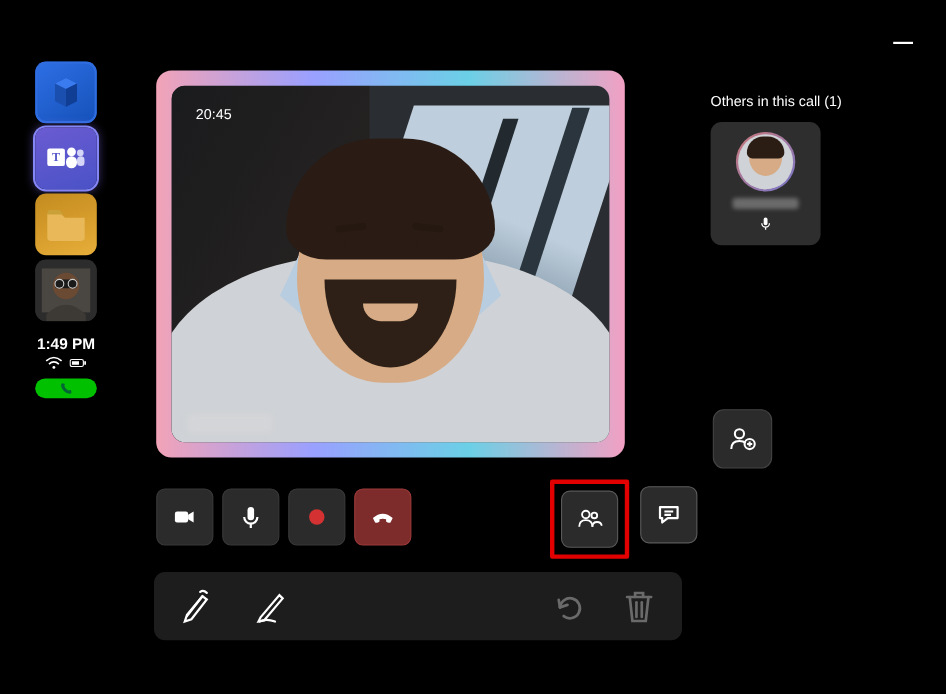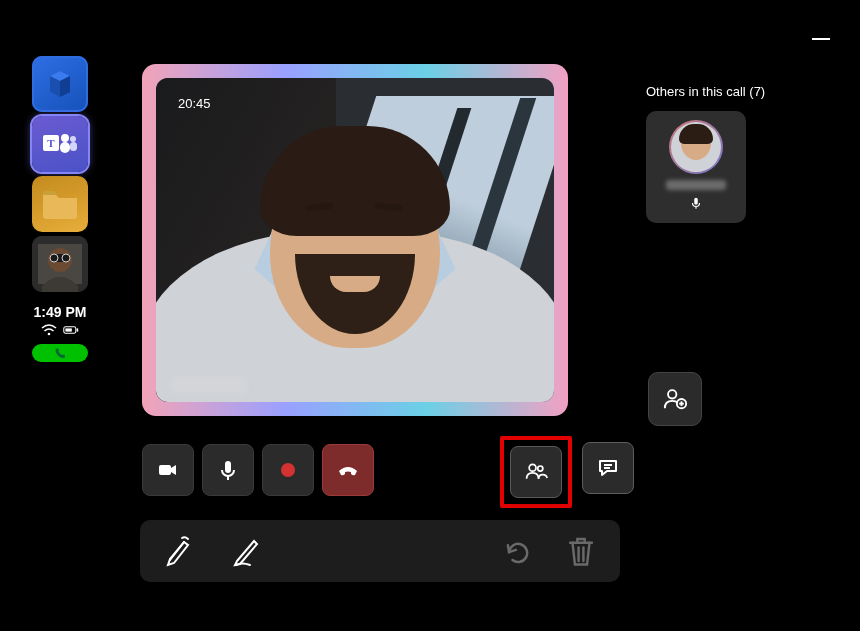--- a/index.html
+++ b/index.html
@@ -174,21 +174,21 @@
           <div class="eye r"></div>
         <div class="beard"></div>
           <div class="mouth"></div>
       </div>
       <div class="time">20:45</div>
       <div class="name-blur"></div>
     </div>
   </div>
 
   <div class="others">
-    <div class="others-title">Others in this call (7)</div>
+    <div class="others-title">Others in this call (1)</div>
     <div class="other-tile">
       <div class="other-avatar-ring">
         <div class="other-avatar">
             <div class="sw"></div>
             <div class="h"></div>
             <div class="hr"></div>
           </div>
       </div>
       <div class="other-name-blur"></div>
       <div class="other-mic">

